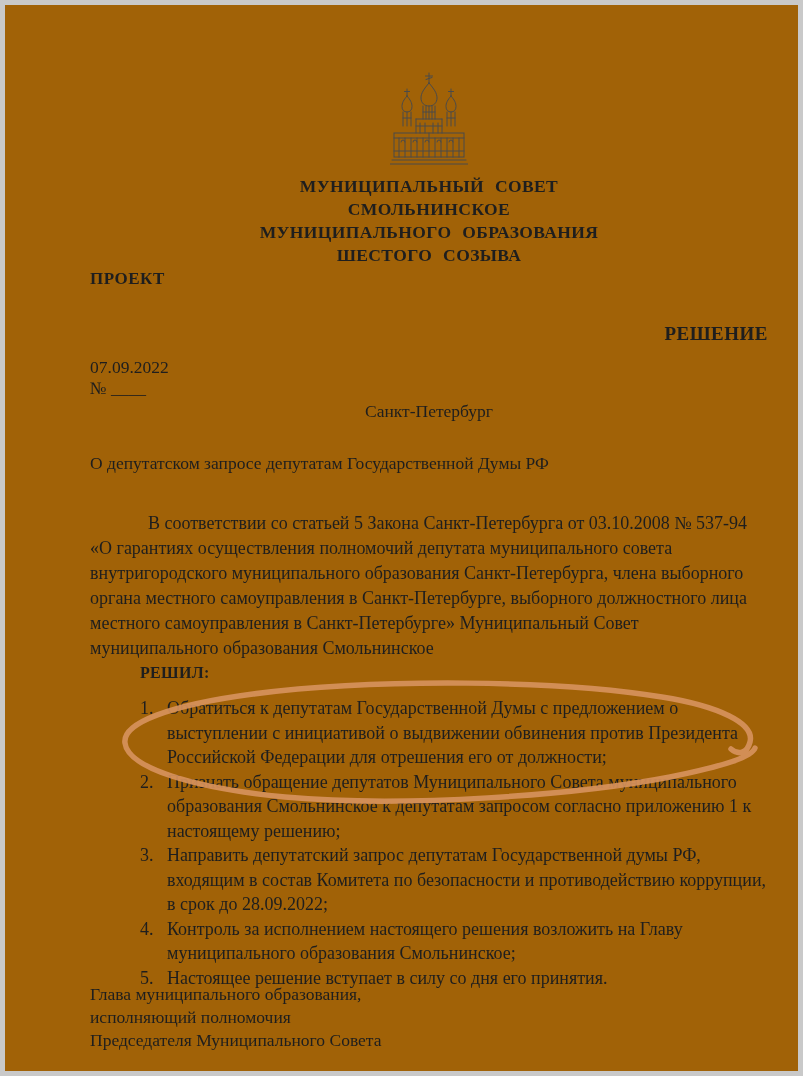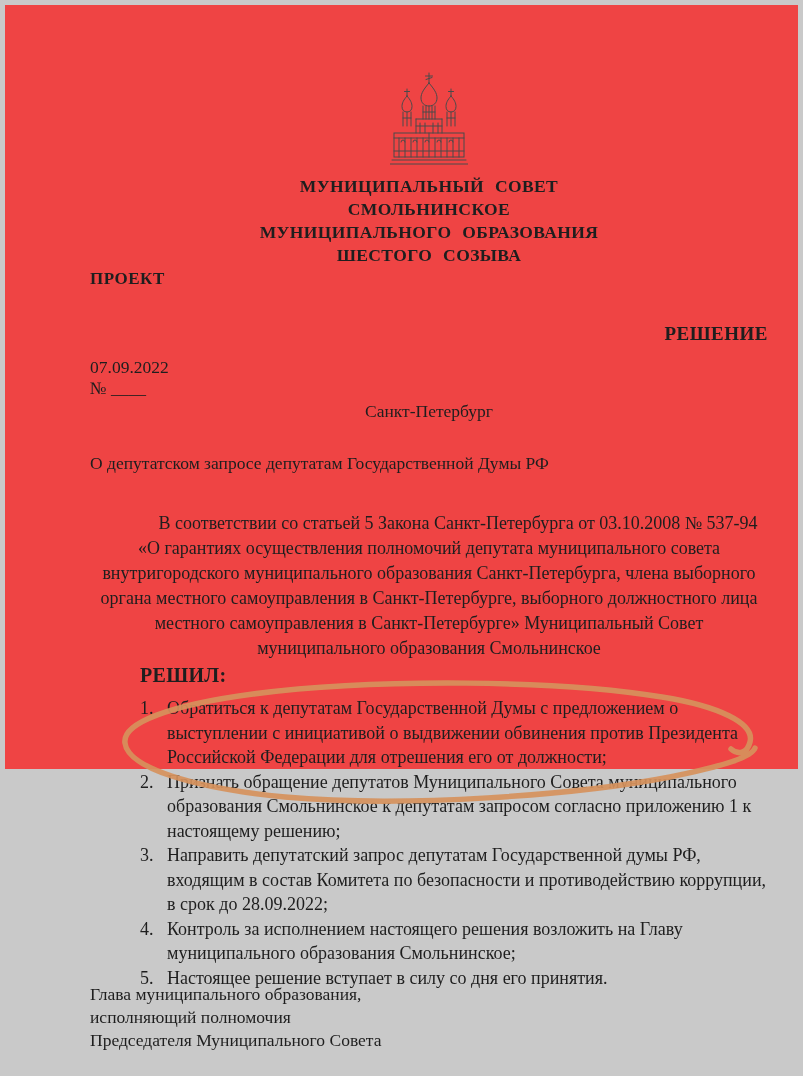--- a/index.html
+++ b/index.html
@@ -5,40 +5,40 @@
   html,body{margin:0;padding:0;}
   body{
     width:803px;height:1076px;
     background:#c9c9c9;
     font-family:"Liberation Serif","DejaVu Serif",serif;
     position:relative;
     overflow:hidden;
   }
   .page{
     position:absolute;left:5px;top:5px;
-    width:793px;height:764px;
-    background:#ef4444;
+    width:793px;height:1066px;
+    background:#a16207;
     color:#1e1e1e;
   }
   .content{
     position:absolute;left:85px;top:0;width:678px;
   }
   .abs{position:absolute;left:0;right:0;}
 
   .emblem-wrap{top:66px;text-align:center;}
   .header-block{top:170px;text-align:center;font-weight:bold;font-size:17.5px;line-height:23px;letter-spacing:.4px;word-spacing:6px;}
   .right-block{top:262px;text-align:left;font-size:17px;line-height:23px;}
   .proekt{font-weight:bold;letter-spacing:.5px;}
   .doc-title{top:318px;text-align:right;font-weight:bold;font-size:19px;letter-spacing:.5px;}
   .date-row{top:352px;display:flex;justify-content:space-between;font-size:17.5px;flex-direction:column;}
   .number-label{padding-right:6px;}
   .city{top:396px;text-align:center;font-size:17.5px;}
   .subject{top:448px;font-size:17.5px;}
-  .preamble{top:506px;font-size:18px;line-height:25px;text-indent:58px;text-align:center;}
-  .reshil{top:659px;left:50px;right:0;font-weight:bold;font-size:20px;letter-spacing:.3px;}
+  .preamble{top:506px;font-size:18px;line-height:25px;text-indent:58px;}
+  .reshil{top:659px;left:50px;right:0;font-weight:bold;font-size:16px;letter-spacing:.3px;}
   .res-list{top:691px;left:50px;right:0;font-size:18px;line-height:24.5px;}
   .res-item{display:flex;}
   .res-num{width:27px;flex:0 0 27px;}
   .res-text{flex:1;}
   .signature{top:978px;font-size:17.5px;line-height:23px;}
 
   .annotation-layer{
     position:absolute;left:0;top:0;width:803px;height:1076px;
     pointer-events:none;
   }

